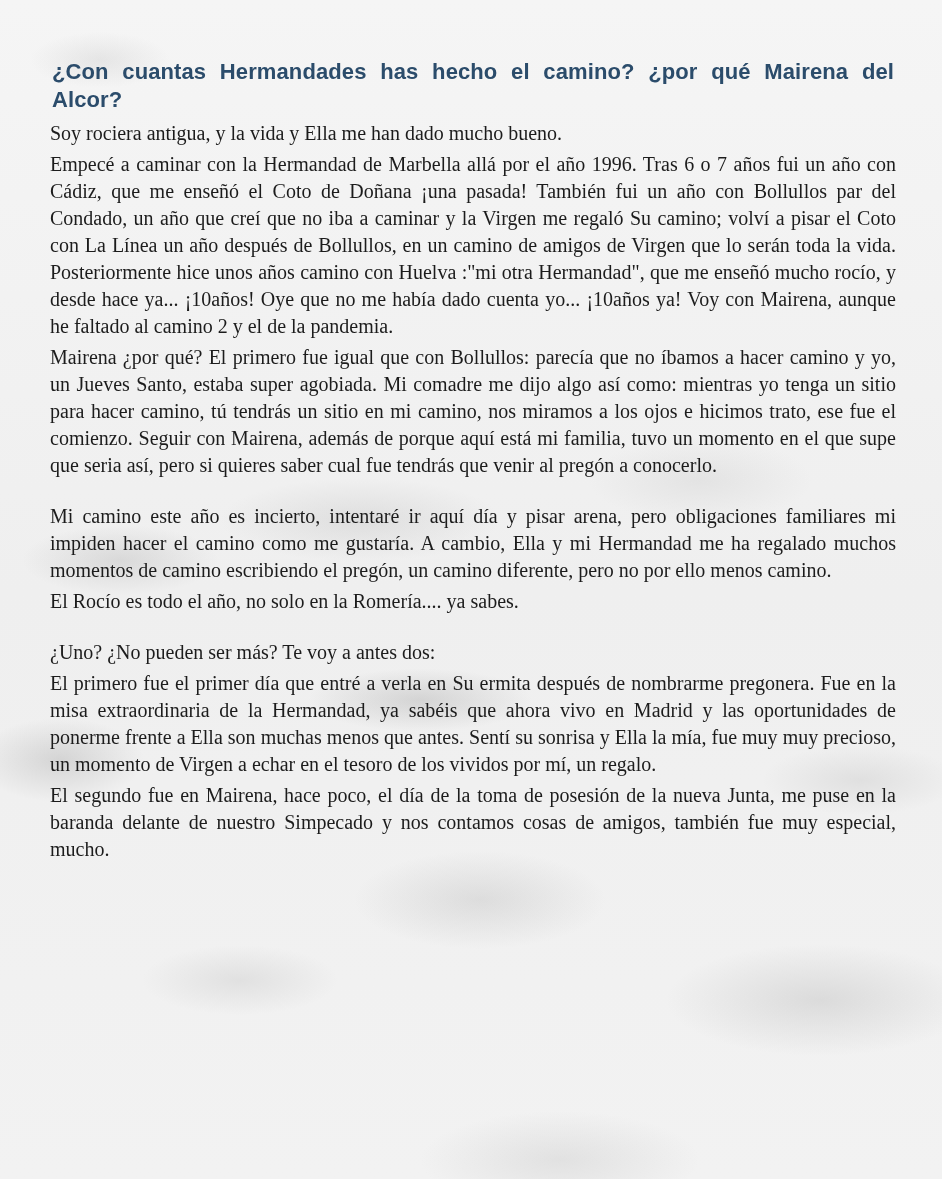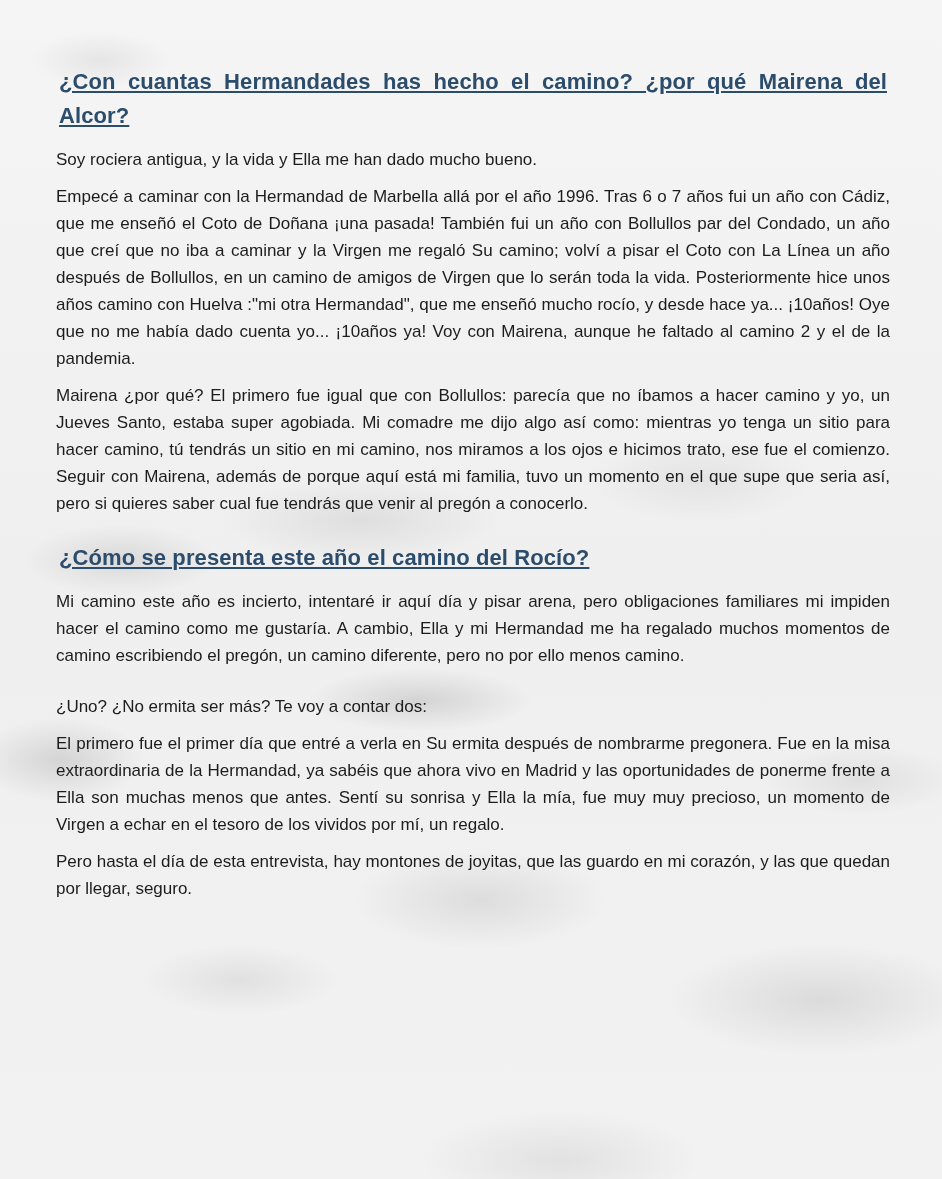--- a/index.html
+++ b/index.html
@@ -29,58 +29,58 @@
     }
     .content {
       position: absolute;
       left: 46px;
       top: 52px;
       width: 854px;
       z-index: 1;
       color: #1c1c1c;
     }
     h2 {
-      margin: 13px;
+      margin: 6px;
       color: #2b4c6b;
       font-weight: bold;
       font-size: 22px;
-      line-height: 34px;
+      line-height: 28px;
       letter-spacing: 0.1px;
-      text-decoration: underline;
     }
     h2.justify { text-align: justify; text-align-last: left; }
     .h1 { word-spacing: 4px; }
     p {
-      margin: 10px;
-      font-size: 17px;
+      margin: 4px;
+      font-size: 20px;
       line-height: 27px;
       text-align: justify;
+      font-family: Liberation Serif, serif;
     }
     .section { margin-bottom: 24px; }
     .gap { height: 25px; }
   </style>
 </head>
 <body>
 
 <div class="bg"></div>
 
 <div class="content">
 
   <div class="section">
     <h2 class="justify h1">¿Con cuantas Hermandades has hecho el camino? ¿por qué Mairena del Alcor?</h2>
     <p>Soy rociera antigua, y la vida y Ella me han dado mucho bueno.</p>
     <p>Empecé a caminar con la Hermandad de Marbella allá por el año 1996. Tras 6 o 7 años fui un año con Cádiz, que me enseñó el Coto de Doñana ¡una pasada! También fui un año con Bollullos par del Condado, un año que creí que no iba a caminar y la Virgen me regaló Su camino; volví a pisar el Coto con La Línea un año después de Bollullos, en un camino de amigos de Virgen que lo serán toda la vida. Posteriormente hice unos años camino con Huelva :"mi otra Hermandad", que me enseñó mucho rocío, y desde hace ya... ¡10años! Oye que no me había dado cuenta yo... ¡10años ya! Voy con Mairena, aunque he faltado al camino 2 y el de la pandemia.</p>
     <p>Mairena ¿por qué? El primero fue igual que con Bollullos: parecía que no íbamos a hacer camino y yo, un Jueves Santo, estaba super agobiada. Mi comadre me dijo algo así como: mientras yo tenga un sitio para hacer camino, tú tendrás un sitio en mi camino, nos miramos a los ojos e hicimos trato, ese fue el comienzo. Seguir con Mairena, además de porque aquí está mi familia, tuvo un momento en el que supe que seria así, pero si quieres saber cual fue tendrás que venir al pregón a conocerlo.</p>
   </div>
 
   <div class="section">
-    <h2>¿Cómo se presenta este año el camino del Rocío?</h2>
     <p>Mi camino este año es incierto, intentaré ir aquí día y pisar arena, pero obligaciones familiares mi impiden hacer el camino como me gustaría. A cambio, Ella y mi Hermandad me ha regalado muchos momentos de camino escribiendo el pregón, un camino diferente, pero no por ello menos camino.</p>
+    <p>El Rocío es todo el año, no solo en la Romería.... ya sabes.</p>
   </div>
 
   <div class="section">
-    <p>¿Uno? ¿No ermita ser más? Te voy a contar dos:</p>
+    <p>¿Uno? ¿No pueden ser más? Te voy a antes dos:</p>
     <p>El primero fue el primer día que entré a verla en Su ermita después de nombrarme pregonera. Fue en la misa extraordinaria de la Hermandad, ya sabéis que ahora vivo en Madrid y las oportunidades de ponerme frente a Ella son muchas menos que antes. Sentí su sonrisa y Ella la mía, fue muy muy precioso, un momento de Virgen a echar en el tesoro de los vividos por mí, un regalo.</p>
-    <p>Pero hasta el día de esta entrevista, hay montones de joyitas, que las guardo en mi corazón, y las que quedan por llegar, seguro.</p>
+    <p>El segundo fue en Mairena, hace poco, el día de la toma de posesión de la nueva Junta, me puse en la baranda delante de nuestro Simpecado y nos contamos cosas de amigos, también fue muy especial, mucho.</p>
     <div class="gap"></div>
   </div>
 
 </div>
 
 </body></html>

